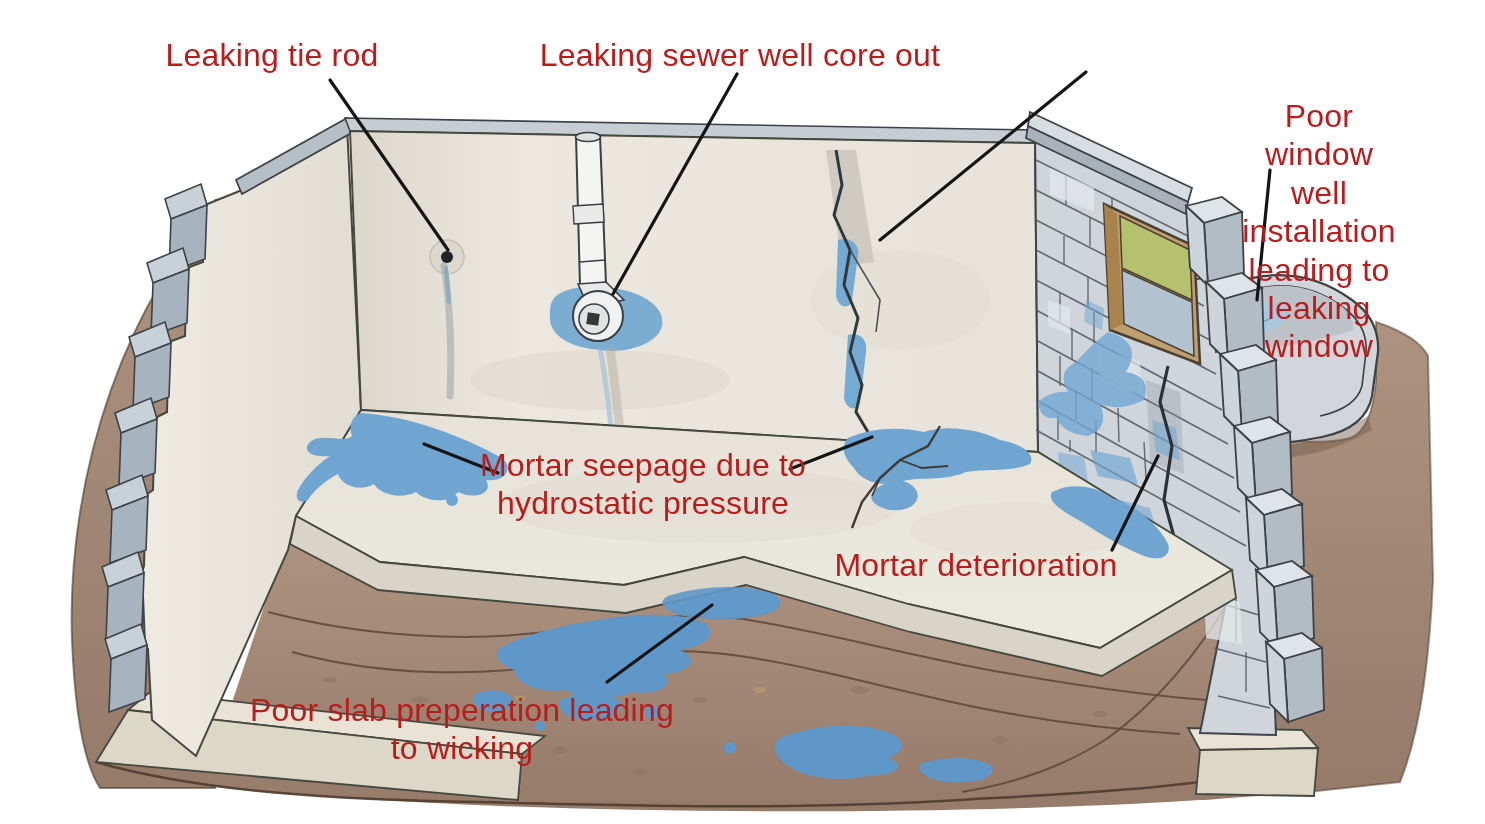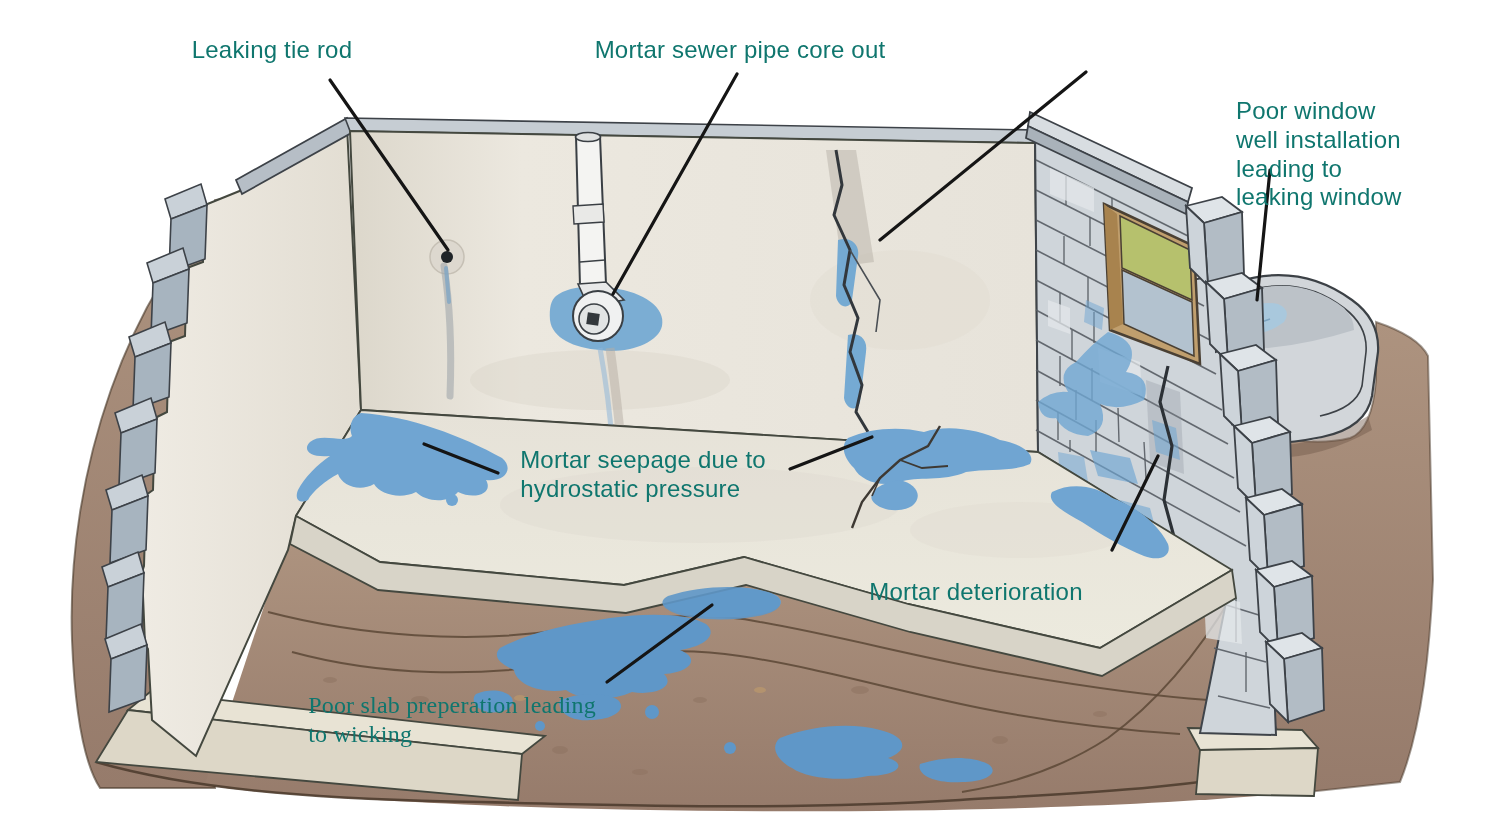--- a/index.html
+++ b/index.html
@@ -8,23 +8,24 @@
     width:1485px;height:824px;
     overflow:hidden;
     background:#ffffff;
     font-family:"Liberation Sans", sans-serif;
   }
   .stage svg{position:absolute;left:0;top:0;}
   .label{
     position:absolute;
     transform:translateX(-50%);
     white-space:pre-line;
-    font-size:24px;
+    text-align:center;
+    font-size:32px;
     line-height:1.2;
-    color:#0f766e;
+    color:#b91c1c;
     letter-spacing:0.2px;
     pointer-events:none;
   }
 </style>
 </head>
 <body>
 
 <div class="stage">
 
 <svg width="1485" height="824" viewBox="0 0 1485 824">
@@ -274,22 +275,22 @@
     <line x1="1086" y1="72" x2="880" y2="240"></line>
     <line x1="1270" y1="170" x2="1257" y2="300"></line>
     <line x1="498" y1="473" x2="424" y2="444"></line>
     <line x1="790" y1="469" x2="872" y2="437"></line>
     <line x1="1112" y1="550" x2="1158" y2="456"></line>
     <line x1="607" y1="682" x2="712" y2="605"></line>
   </g>
 </svg>
 
 <div class="label" style="left:272px; top:36px;">Leaking tie rod</div>
-<div class="label" style="left:740px; top:36px;">Mortar sewer pipe core out</div>
+<div class="label" style="left:740px; top:36px;">Leaking sewer well core out</div>
 <div class="label" style="left:1283px; top:97px;margin-left:36px;">Poor window well installation
 leading to leaking window</div>
 <div class="label" style="left:643px; top:446px;">Mortar seepage due to
 hydrostatic pressure</div>
-<div class="label" style="left:976px; top:546px;margin-top:32px;">Mortar deterioration</div>
-<div class="label" style="left:452px; top:691px;font-family:Liberation Serif, serif;">Poor slab preperation leading
+<div class="label" style="left:976px; top:546px;">Mortar deterioration</div>
+<div class="label" style="left:462px; top:691px;">Poor slab preperation leading
 to wicking</div>
 
 </div>
 
 </body></html>

